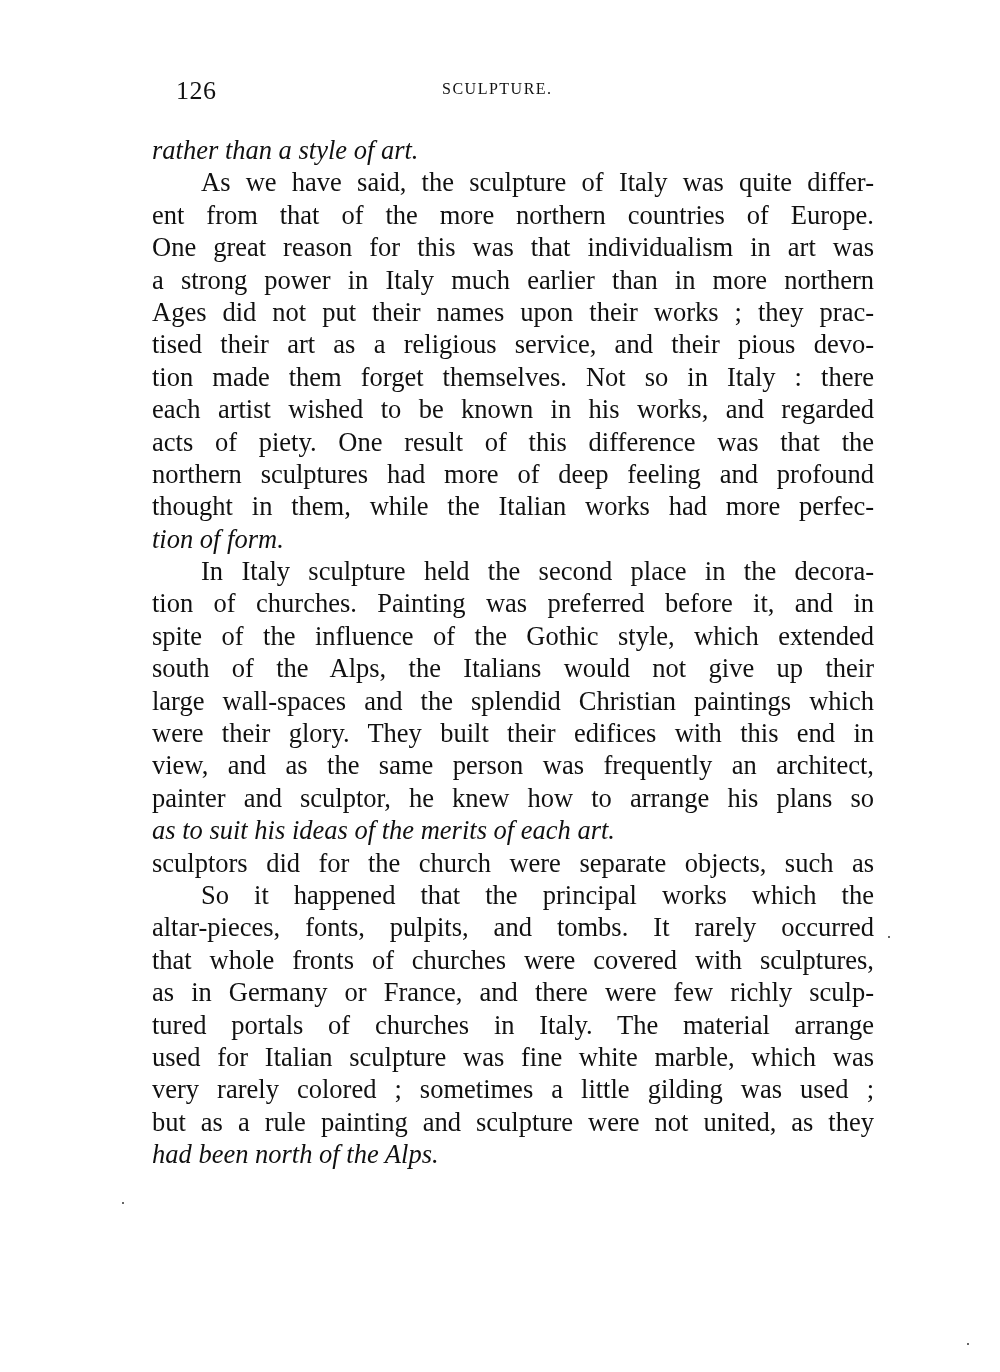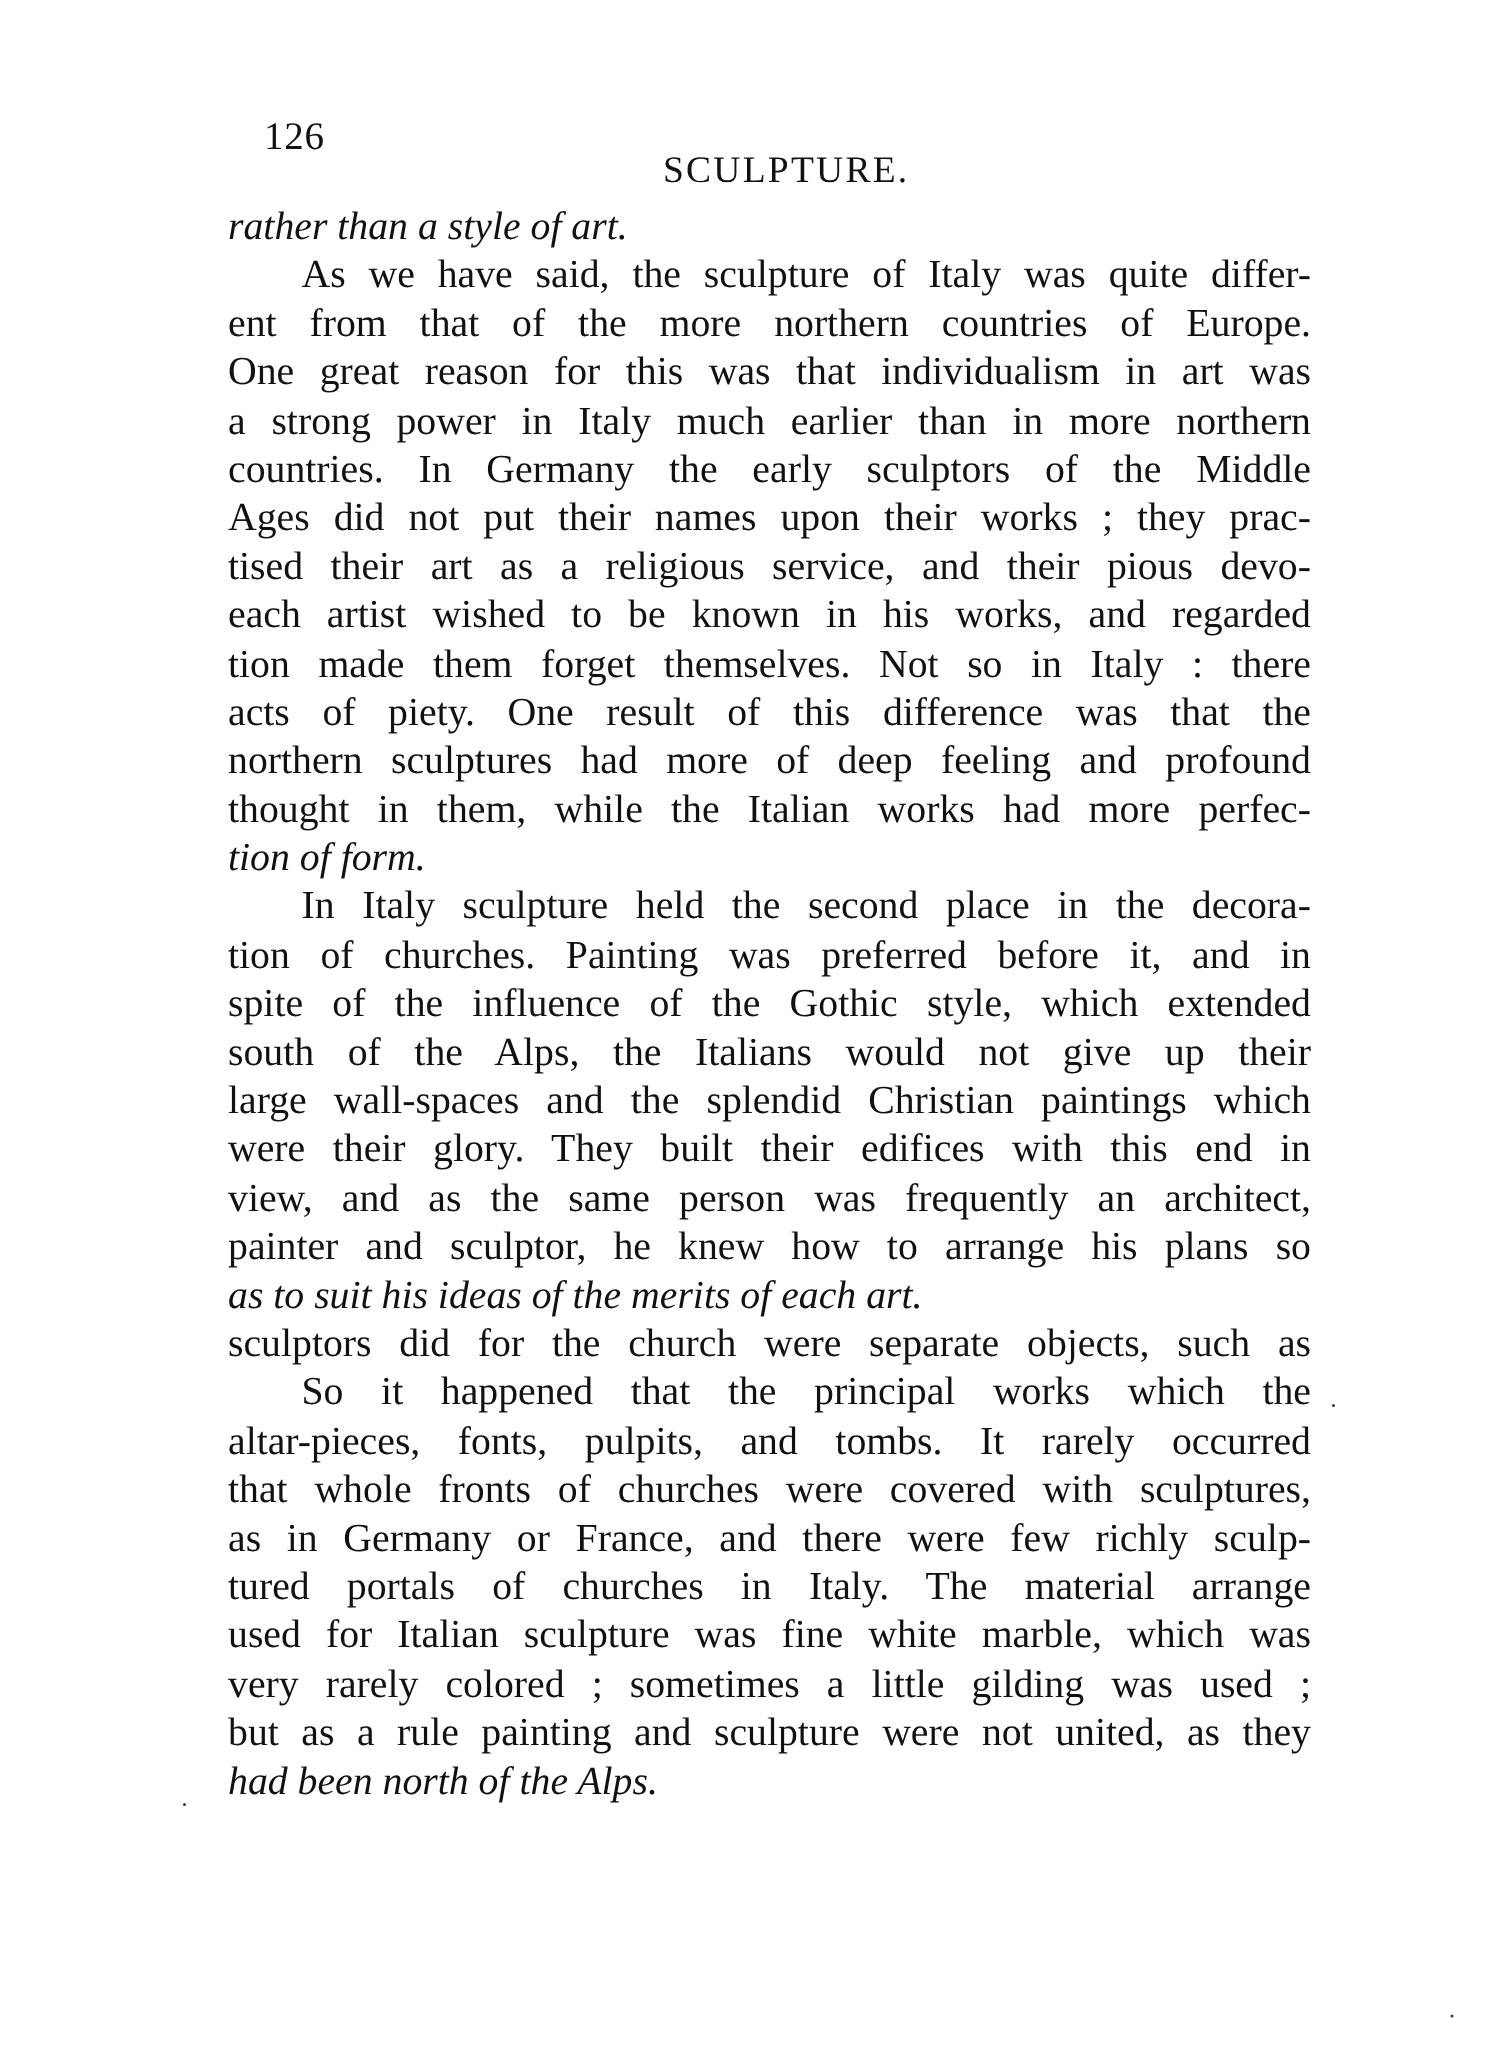--- a/index.html
+++ b/index.html
@@ -35,23 +35,22 @@
       left: 0;
       top: 0;
       font-size: 26px;
       letter-spacing: 0.5px;
       margin-left: 24px;
     }
     .running-title {
       position: absolute;
       left: 290px;
       top: 4px;
-      font-size: 25px;
+      font-size: 16px;
       letter-spacing: 1.5px;
-      margin-top: 20px;
     }
     .body-text {
       position: absolute;
       left: 152px;
       top: 134px;
       width: 722px;
     }
     .line {
       height: 32.4px;
       line-height: 32.4px;
@@ -87,25 +86,24 @@
 
   <div class="body-text" id="body-text">
       <div class="paragraph">
         <div class="line last">rather than a style of art.</div>
       </div>
       <div class="paragraph">
         <div class="line indent">As we have said, the sculpture of Italy was quite differ-</div>
         <div class="line">ent from that of the more northern countries of Europe.</div>
         <div class="line">One great reason for this was that individualism in art was</div>
         <div class="line">a strong power in Italy much earlier than in more northern</div>
-        <div class="line">countries.  In Germany the early sculptors of the Middle</div>
         <div class="line">Ages did not put their names upon their works ; they prac-</div>
         <div class="line">tised their art as a religious service, and their pious devo-</div>
+        <div class="line">tion made them forget themselves.  Not so in Italy : there</div>
         <div class="line">each artist wished to be known in his works, and regarded</div>
-        <div class="line">tion made them forget themselves.  Not so in Italy : there</div>
         <div class="line">acts of piety.  One result of this difference was that the</div>
         <div class="line">northern sculptures had more of deep feeling and profound</div>
         <div class="line">thought in them, while the Italian works had more perfec-</div>
         <div class="line last">tion of form.</div>
       </div>
       <div class="paragraph">
         <div class="line indent">In Italy sculpture held the second place in the decora-</div>
         <div class="line">tion of churches.  Painting was preferred before it, and in</div>
         <div class="line">spite of the influence of the Gothic style, which extended</div>
         <div class="line">south of the Alps, the Italians would not give up their</div>

